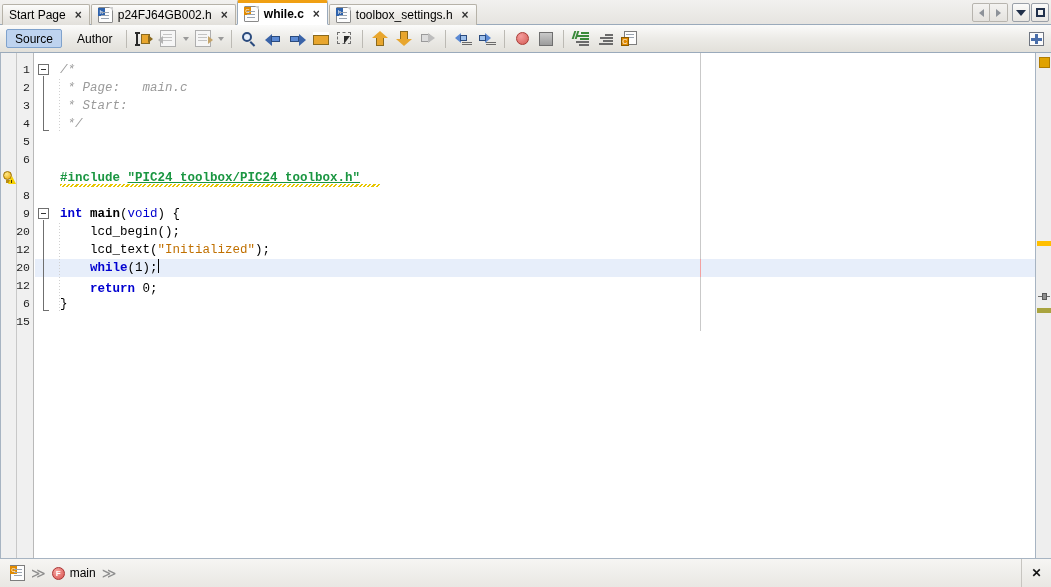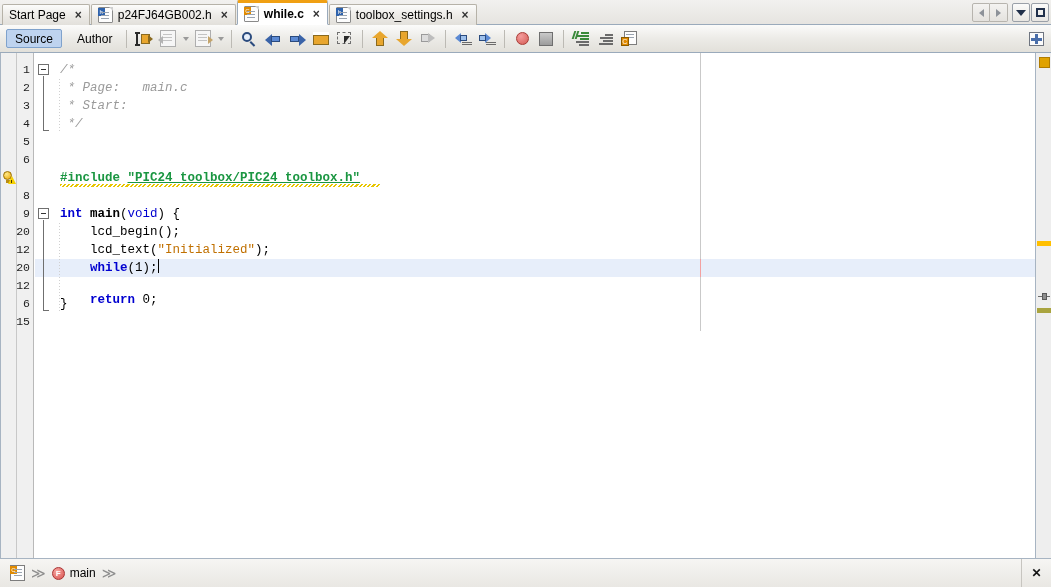--- a/index.html
+++ b/index.html
@@ -457,21 +457,21 @@
         <div class="code" style="top: 62px;"><span class="cmt"> */</span></div>
         <div class="code" style="top: 80px;"></div>
         <div class="code" style="top: 98px;"></div>
         <div class="code" style="top: 116px;"><span class="pp">#include </span><span class="ppstr">"PIC24_toolbox/PIC24_toolbox.h"</span></div>
         <div class="squig" style="left: 7px; top: 131px; width: 320px;"></div>
         <div class="code" style="top: 134px;"></div>
         <div class="code" style="top: 152px;"><span class="kw">int </span><span class="fnbold">main</span><span class="num">(</span><span class="kw2">void</span><span class="num">) {</span></div>
         <div class="code" style="top: 170px;"><span class="num">    lcd_begin();</span></div>
         <div class="code" style="top: 188px;"><span class="num">    lcd_text(</span><span class="str">"Initialized"</span><span class="num">);</span></div>
         <div class="code" style="top: 206px;"><span class="num">    </span><span class="kw">while</span><span class="num">(1);</span><span class="caret"></span></div>
-        <div class="code" style="top: 238px;"><span class="num">    </span><span class="kw">return </span><span class="num">0;</span></div>
+        <div class="code" style="top: 227px;"><span class="num">    </span><span class="kw">return </span><span class="num">0;</span></div>
         <div class="code" style="top: 242px;"><span class="num">}</span></div>
         <div class="code" style="top: 260px;"></div>
         <div class="indentline" style="left: 6px; top: 26px; height: 52px;"></div>
         <div class="indentline" style="left: 6px; top: 170px; height: 88px;"></div>
       </div>
   </div>
 
   <div id="annobar">
     <div id="errbox" style="background: rgb(224, 162, 0);"></div>
     <div id="sbthumbmark" style="top:240px">

